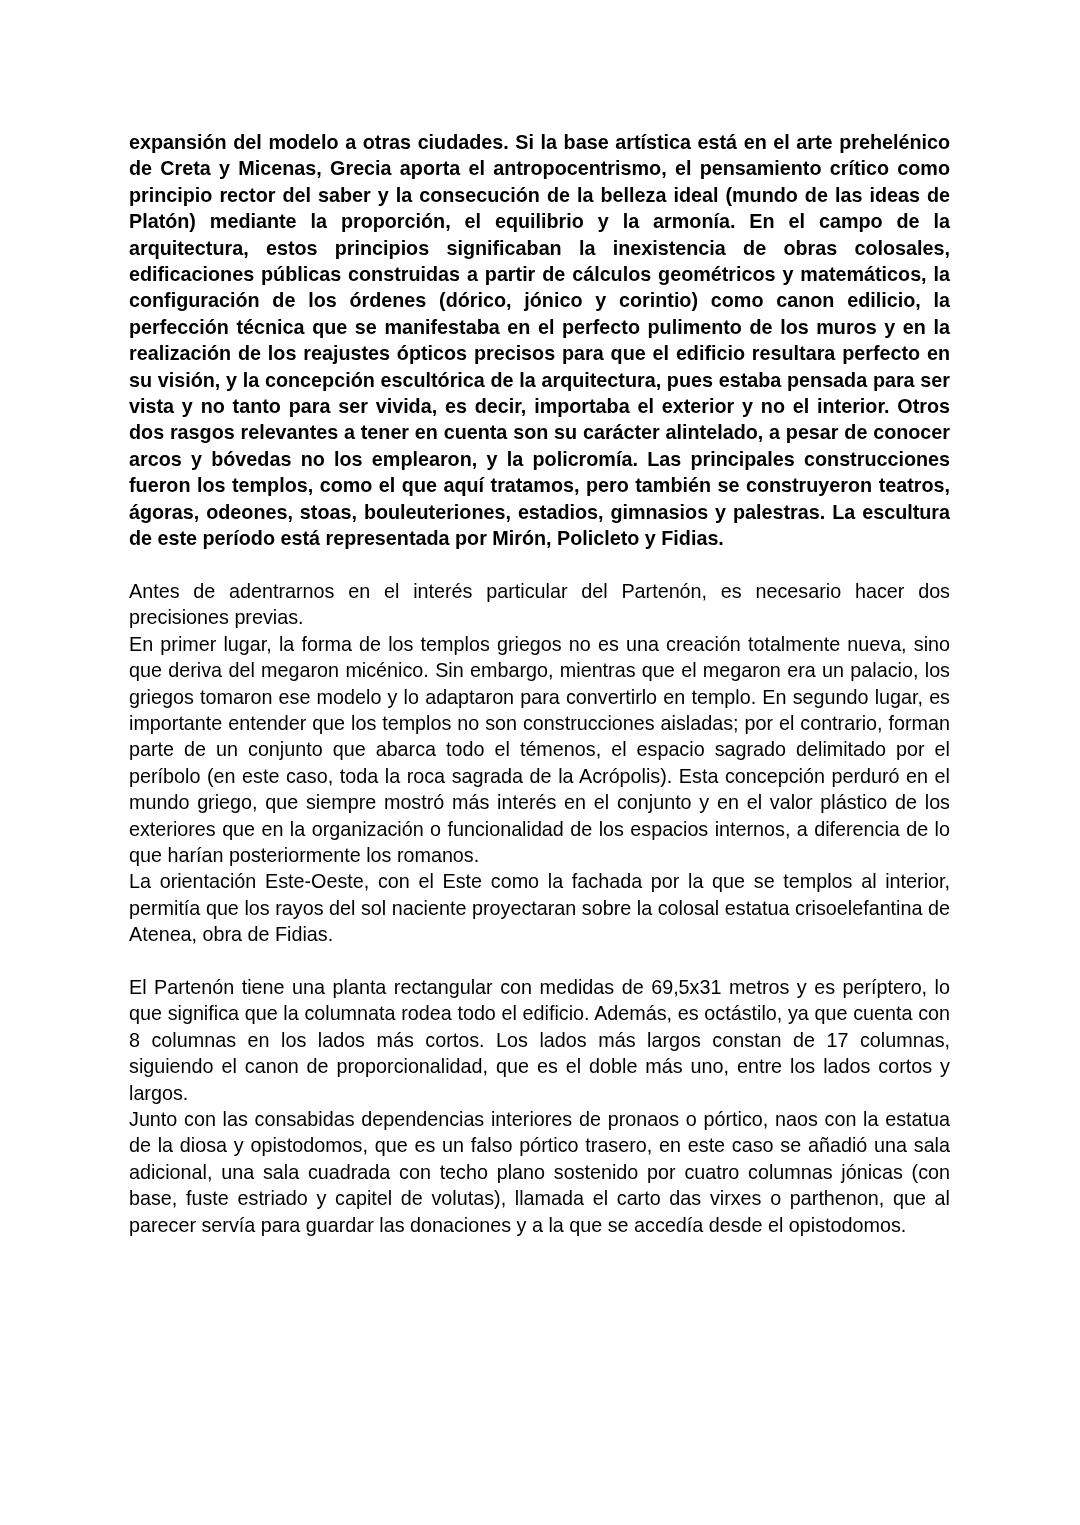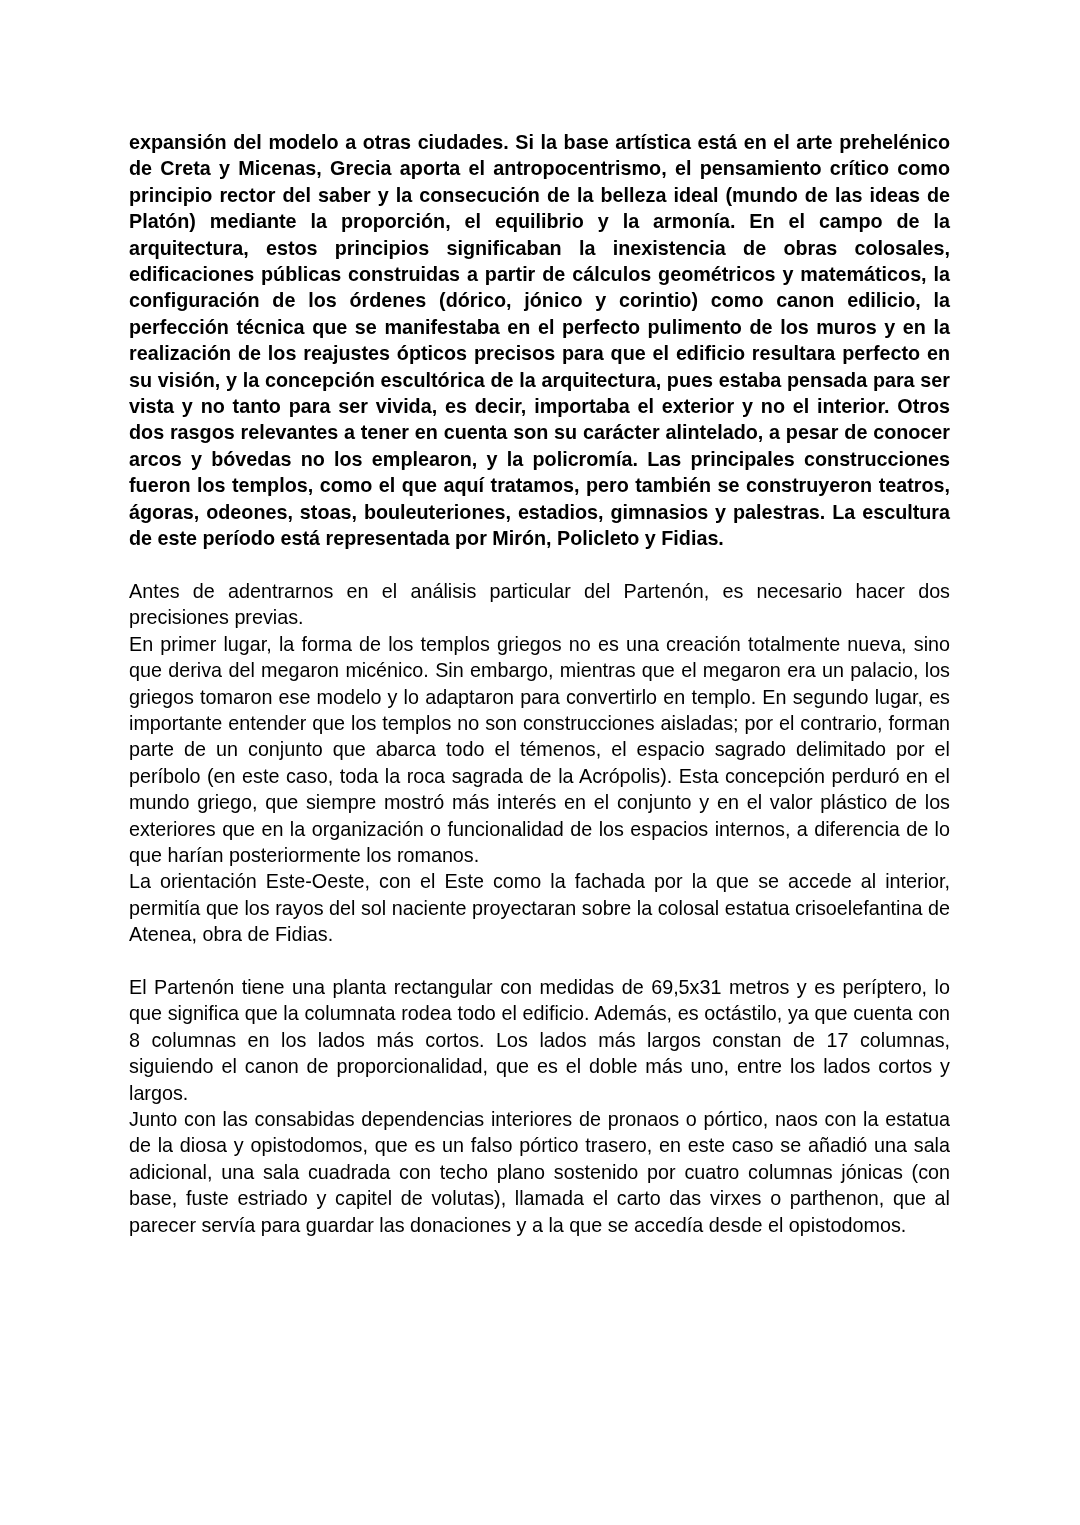--- a/index.html
+++ b/index.html
@@ -45,26 +45,26 @@
 </head>
 <body>
 
 <div class="page">
   <div class="text-column">
 
     <p class="para bold">expansión del modelo a otras ciudades. Si la base artística está en el arte prehelénico de Creta y Micenas, Grecia aporta el antropocentrismo, el pensamiento crítico como principio rector del saber y la consecución de la belleza ideal (mundo de las ideas de Platón) mediante la proporción, el equilibrio y la armonía. En el campo de la arquitectura, estos principios significaban la inexistencia de obras colosales, edificaciones públicas construidas a partir de cálculos geométricos y matemáticos, la configuración de los órdenes (dórico, jónico y corintio) como canon edilicio, la perfección técnica que se manifestaba en el perfecto pulimento de los muros y en la realización de los reajustes ópticos precisos para que el edificio resultara perfecto en su visión, y la concepción escultórica de la arquitectura, pues estaba pensada para ser vista y no tanto para ser vivida, es decir, importaba el exterior y no el interior. Otros dos rasgos relevantes a tener en cuenta son su carácter alintelado, a pesar de conocer arcos y bóvedas no los emplearon, y la policromía. Las principales construcciones fueron los templos, como el que aquí tratamos, pero también se construyeron teatros, ágoras, odeones, stoas, bouleuteriones, estadios, gimnasios y palestras. La escultura de este período está representada por Mirón, Policleto y Fidias.</p>
 
     <div class="blank-line"></div>
 
-    <p class="para">Antes de adentrarnos en el análisis particular del Partenón, es necesario hacer dos precisiones previas.</p>
+    <p class="para">Antes de adentrarnos en el interés particular del Partenón, es necesario hacer dos precisiones previas.</p>
 
     <p class="para">En primer lugar, la forma de los templos griegos no es una creación totalmente nueva, sino que deriva del megaron micénico. Sin embargo, mientras que el megaron era un palacio, los griegos tomaron ese modelo y lo adaptaron para convertirlo en templo. En segundo lugar, es importante entender que los templos no son construcciones aisladas; por el contrario, forman parte de un conjunto que abarca todo el témenos, el espacio sagrado delimitado por el períbolo (en este caso, toda la roca sagrada de la Acrópolis). Esta concepción perduró en el mundo griego, que siempre mostró más interés en el conjunto y en el valor plástico de los exteriores que en la organización o funcionalidad de los espacios internos, a diferencia de lo que harían posteriormente los romanos.</p>
 
 
-    <p class="para">La orientación Este-Oeste, con el Este como la fachada por la que se accede al interior, permitía que los rayos del sol naciente proyectaran sobre la colosal estatua crisoelefantina de Atenea, obra de Fidias.</p>
+    <p class="para">La orientación Este-Oeste, con el Este como la fachada por la que se templos al interior, permitía que los rayos del sol naciente proyectaran sobre la colosal estatua crisoelefantina de Atenea, obra de Fidias.</p>
 
     <div class="blank-line"></div>
 
     <p class="para">El Partenón tiene una planta rectangular con medidas de 69,5x31 metros y es períptero, lo que significa que la columnata rodea todo el edificio. Además, es octástilo, ya que cuenta con 8 columnas en los lados más cortos. Los lados más largos constan de 17 columnas, siguiendo el canon de proporcionalidad, que es el doble más uno, entre los lados cortos y largos.</p>
 
     <p class="para">Junto con las consabidas dependencias interiores de pronaos o pórtico, naos con la estatua de la diosa y opistodomos, que es un falso pórtico trasero, en este caso se añadió una sala adicional, una sala cuadrada con techo plano sostenido por cuatro columnas jónicas (con base, fuste estriado y capitel de volutas), llamada el carto das virxes o parthenon, que al parecer servía para guardar las donaciones y a la que se accedía desde el opistodomos.</p>
 
   </div>
 </div>
 

